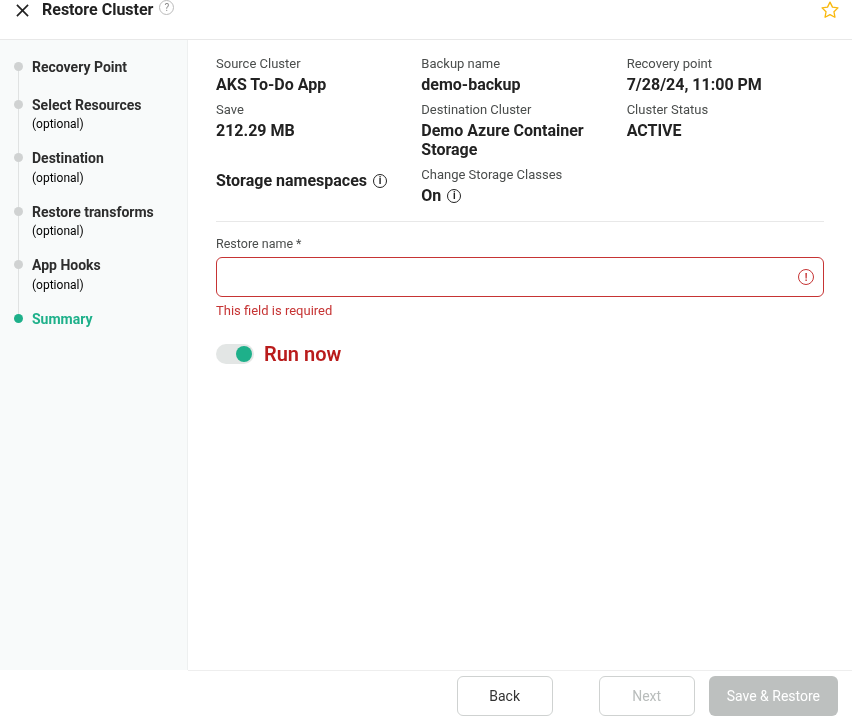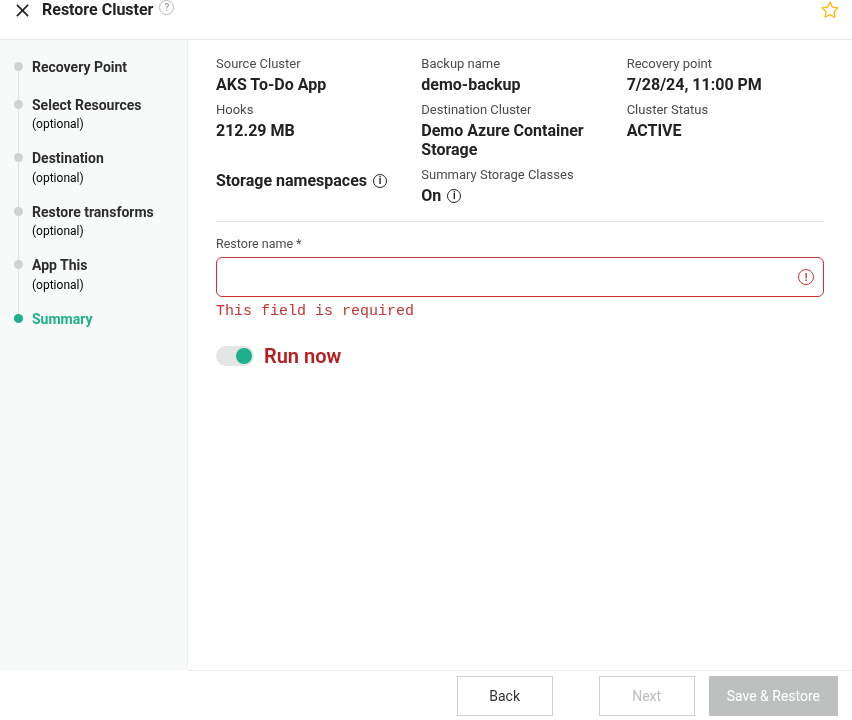--- a/index.html
+++ b/index.html
@@ -23,27 +23,27 @@
   .main { flex: 1; padding: 16px 28px 0 28px; overflow-y: auto; }
   .summary-grid { display: grid; grid-template-columns: 1fr 1fr 1fr; row-gap: 14px; column-gap: 24px; gap: 8px; }
   .field-lbl { font-size: 13px; color: #4a4d4c; }
   .field-val { font-size: 16px; font-weight: 700; color: #222; margin-top: 4px; display: flex; align-items: center; }
   .info-ico { width: 14px; height: 14px; border: 1.5px solid #222; border-radius: 50%; display: inline-flex; align-items: center; justify-content: center; font-size: 10px; font-weight: 700; margin-left: 6px; line-height: 1; }
   .sep { border: none; border-top: 1px solid #e8e8e8; margin: 16px 0 14px; }
   .input-lbl { font-size: 12.5px; color: #4a4d4c; margin-bottom: 6px; display: block; }
   .input-wrap { position: relative; }
   .input { width: 100%; height: 40px; border: 1.5px solid #c63434; border-radius: 6px; padding: 0 40px 0 12px; font-size: 14px; outline: none; }
   .err-ico { position: absolute; right: 10px; top: 50%; transform: translateY(-50%); width: 16px; height: 16px; border: 1.5px solid #c63434; border-radius: 50%; display: flex; align-items: center; justify-content: center; color: #c63434; font-size: 10px; font-weight: 700; }
-  .err-msg { font-size: 15px; color: #c63434; margin-top: 6px; font-family: Liberation Mono, monospace; }
+  .err-msg { font-size: 13px; color: #c63434; margin-top: 6px; }
   .toggle-row { display: flex; align-items: center; margin-top: 24px; }
   .toggle { width: 38px; height: 20px; background: #e3e6e5; border-radius: 10px; position: relative; cursor: pointer; }
   .toggle-knob { position: absolute; right: 2px; top: 2px; width: 16px; height: 16px; background: #1eb08a; border-radius: 50%; }
   .toggle-lbl { font-size: 20px; font-weight: 600; color: #b91c1c; margin-left: 10px; }
   .footer { position: absolute; bottom: 0; right: 0; width: 664px; height: 50px; display: flex; justify-content: flex-end; align-items: center; padding-right: 14px; gap: 14px; border-top: 1px solid #eee; background: #fff; }
-  .btn { height: 40px; min-width: 96px; padding: 16px 18px; border-radius: 0; font-size: 14px; cursor: pointer; display: flex; align-items: center; justify-content: center; }
+  .btn { height: 40px; min-width: 96px; padding: 16px 18px; border-radius: 6px; font-size: 14px; cursor: pointer; display: flex; align-items: center; justify-content: center; }
   .btn-outline { background: #fff; border: 1px solid #cfd2d1; color: #333; }
   .btn-outline.disabled { color: #b9bdbc; cursor: default; }
   .btn-solid { background: #bdc0bf; border: none; color: #fff; }
   .btn-solid.disabled { cursor: default; }
 </style>
 </head>
 <body>
 
 <div class="header">
   <div class="close">
@@ -70,21 +70,21 @@
     </div>
     <div class="step step-line">
       <div class="step-label">Destination</div>
       <div class="step-sub">(optional)</div>
     </div>
     <div class="step step-line">
       <div class="step-label">Restore transforms</div>
       <div class="step-sub">(optional)</div>
     </div>
     <div class="step step-line">
-      <div class="step-label">App This</div>
+      <div class="step-label">App Hooks</div>
       <div class="step-sub">(optional)</div>
     </div>
     <div class="step active">
       <div class="step-label">Summary</div>
     </div>
   </div>
 
   <div class="main">
     <div class="summary-grid">
       <div>
@@ -93,39 +93,39 @@
       </div>
       <div>
         <div class="field-lbl">Backup name</div>
         <div class="field-val">demo-backup</div>
       </div>
       <div>
         <div class="field-lbl">Recovery point</div>
         <div class="field-val">7/28/24, 11:00 PM</div>
       </div>
       <div>
-        <div class="field-lbl">Hooks</div>
+        <div class="field-lbl">Save</div>
         <div class="field-val">212.29 MB</div>
       </div>
       <div>
         <div class="field-lbl">Destination Cluster</div>
         <div class="field-val">Demo Azure Container Storage</div>
       </div>
       <div>
         <div class="field-lbl">Cluster Status</div>
         <div class="field-val">ACTIVE</div>
       </div>
       <div>
         <div class="field-val">
           <span>Storage namespaces</span>
           <span class="info-ico">i</span>
         </div>
       </div>
       <div>
-        <div class="field-lbl">Summary Storage Classes</div>
+        <div class="field-lbl">Change Storage Classes</div>
         <div class="field-val">
           <span>On</span>
           <span class="info-ico">i</span>
         </div>
       </div>
     </div>
 
     <hr class="sep">
 
     <label class="input-lbl">Restore name *</label>

